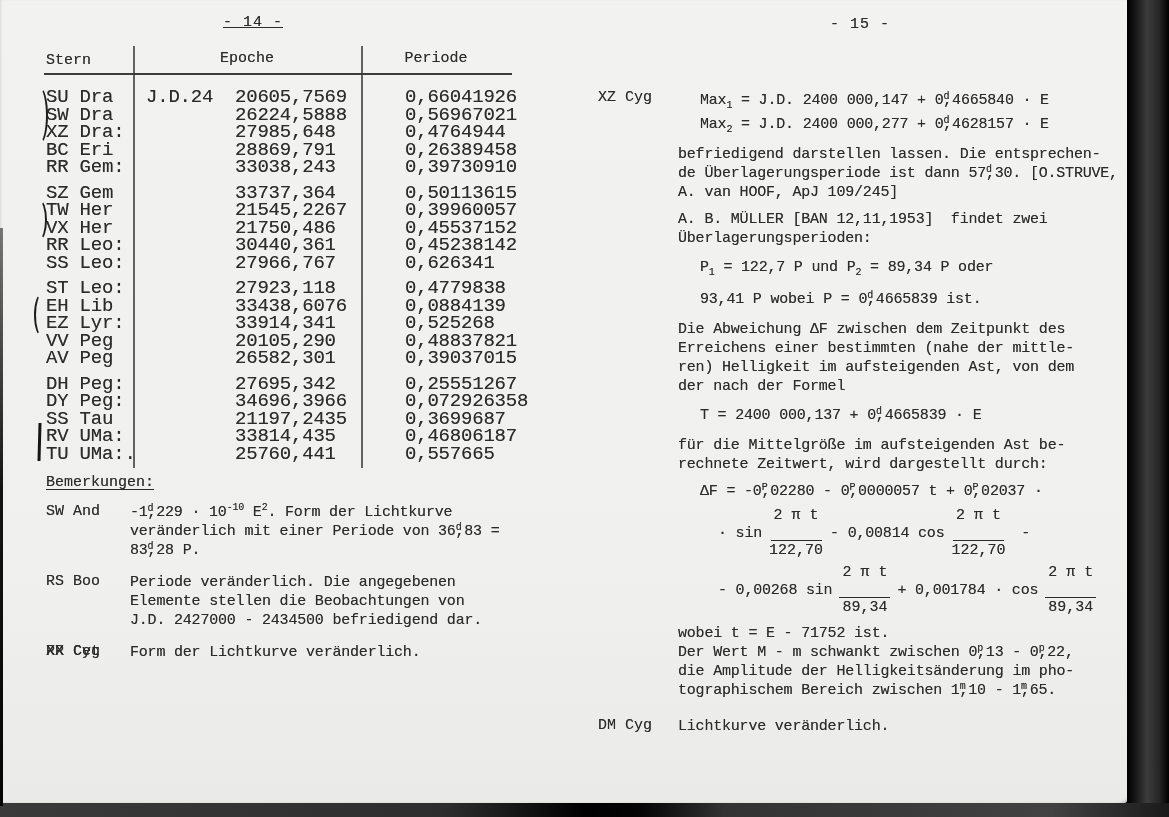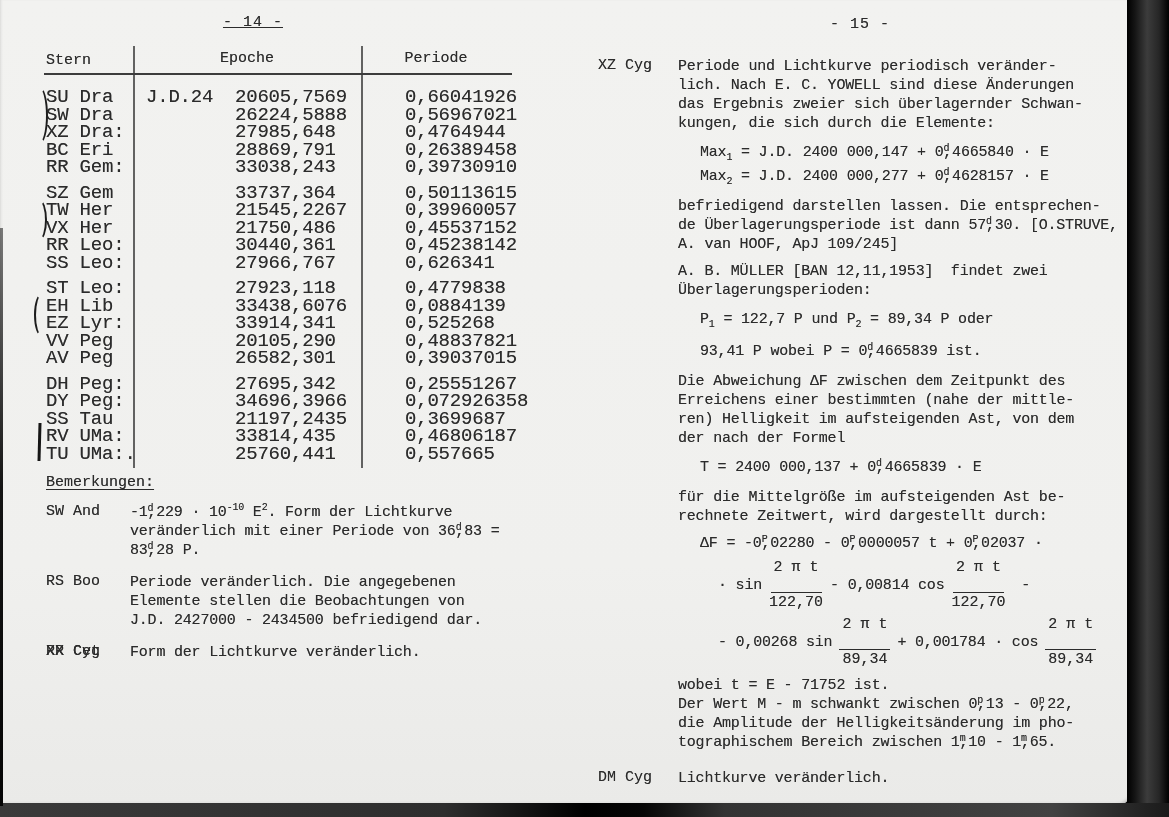--- a/index.html
+++ b/index.html
@@ -64,21 +64,21 @@
   .bem-lines{margin-left:130px;}
 
   
   .pen-arc{position:absolute;border:2.5px solid transparent;border-radius:50%;}
   .pen-right{border-right-color:#1d1d1d;}
   .pen-left{border-left-color:#1d1d1d;}
   .pen-line{position:absolute;width:2.5px;background:#161616;transform:rotate(1.5deg);}
 
   
   .rcol{position:absolute;left:678px;top:57px;width:458px;}
-  .entry{position:relative;}
+  .entry{position:relative;margin-top:32px;}
   .entry + .entry{margin-top:17px;}
   .entry-label{position:absolute;left:-80px;top:0;font-size:15px;white-space:pre;}
   .blk{margin-top:8px;}
   .blk:first-child{margin-top:0;}
   .blk-f{margin-left:22px;}
   .blk-f .line{line-height:24px;}
   .df-l1{margin-left:22px;line-height:20px;}
   .df-row{display:flex;align-items:center;margin-left:40px;margin-top:6px;}
   .ft{white-space:pre;font-size:15px;letter-spacing:-.2px;}
   .frac{display:inline-flex;flex-direction:column;align-items:center;margin:0 7px;font-size:15px;}
@@ -250,26 +250,20 @@
     </div>
   </div>
 
   <div>
     <div class="pageno pageno-right">- 15 -</div>
 
     <div class="rcol">
       <div class="entry">
         <span class="entry-label">XZ Cyg</span>
         <div>
-            <div class="blk">
-              <div class="line">Periode und Lichtkurve periodisch veränder-</div>
-              <div class="line">lich. Nach E. C. YOWELL sind diese Änderungen</div>
-              <div class="line">das Ergebnis zweier sich überlagernder Schwan-</div>
-              <div class="line">kungen, die sich durch die Elemente:</div>
-            </div>
             <div class="blk blk-f">
               <div class="line">Max<sub>1</sub> = J.D. 2400 000,147 + 0<sup class="oc">d</sup>,4665840 · E</div>
               <div class="line">Max<sub>2</sub> = J.D. 2400 000,277 + 0<sup class="oc">d</sup>,4628157 · E</div>
             </div>
             <div class="blk">
               <div class="line">befriedigend darstellen lassen. Die entsprechen-</div>
               <div class="line">de Überlagerungsperiode ist dann 57<sup class="oc">d</sup>,30. [O.STRUVE,</div>
               <div class="line">A. van HOOF, ApJ 109/245]</div>
             </div>
             <div class="blk">

